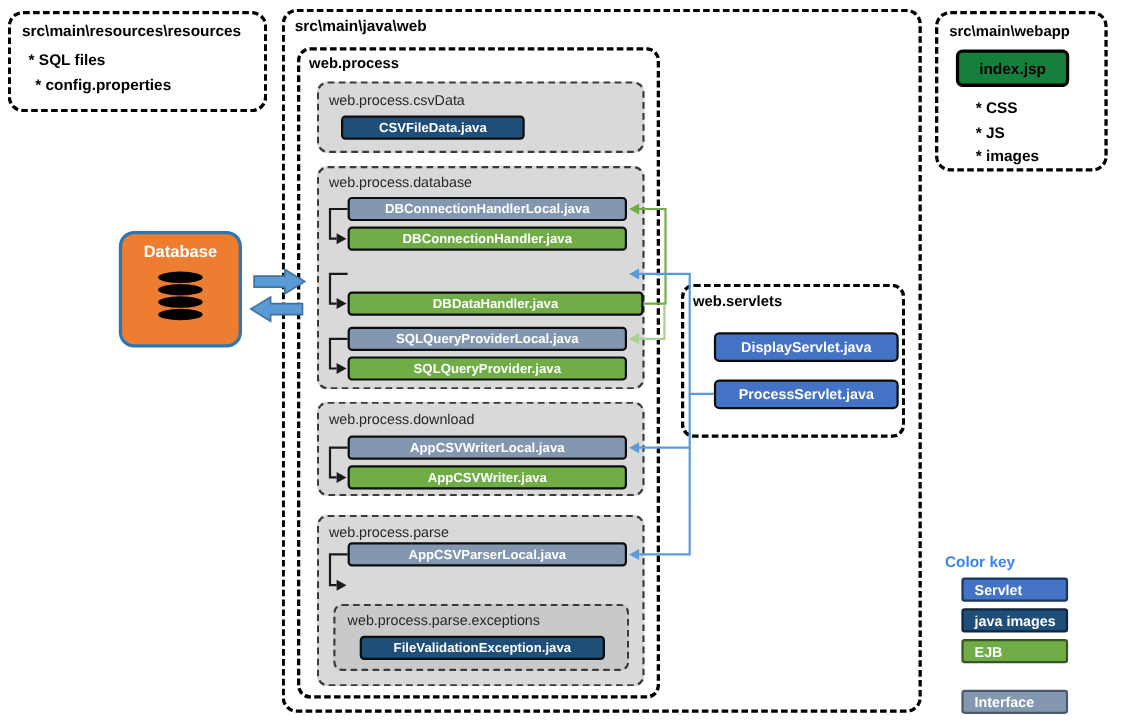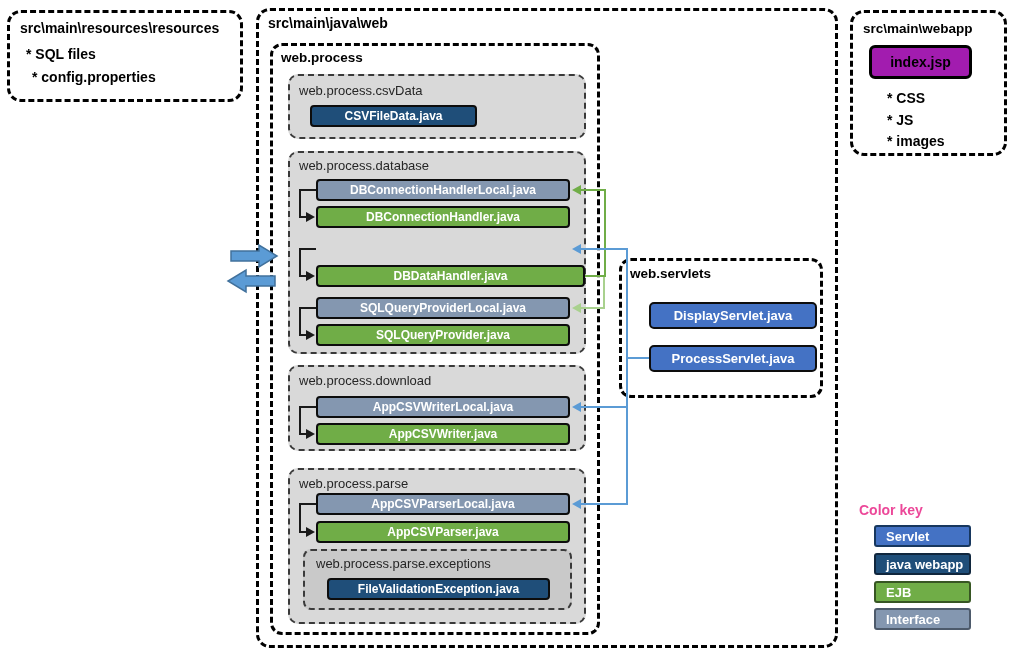--- a/index.html
+++ b/index.html
@@ -12,31 +12,31 @@
   .subgroup{background:#c9c9c9;border:2px dashed #3a3a3a;border-radius:8px;}
   .title{font-weight:bold;font-size:14px;color:#000;white-space:nowrap;}
   .item{font-weight:bold;font-size:14px;color:#000;white-space:nowrap;}
   .glabel{font-size:13px;color:#262626;white-space:nowrap;}
   .cls{display:flex;align-items:center;justify-content:center;color:#fff;font-weight:bold;
        font-size:12px;border:2px solid #0d0d0d;border-radius:4px;white-space:nowrap;}
   .cls.interface{background:#8497B0;}
   .cls.ejb{background:#70AD47;}
   .cls.javaclass{background:#1F4E79;}
   .cls.servlet{background:#4472C4;font-size:13px;border-radius:5px;}
-  .jsp{display:flex;align-items:center;justify-content:center;background:#a21caf;
+  .jsp{display:flex;align-items:center;justify-content:center;background:#15803d;
        border:3px solid #000;border-radius:6px;font-weight:bold;font-size:14px;color:#000;}
   .db-node{background:#ED7D31;border:3px solid #2E75B6;border-radius:14px;text-align:center;}
   .db-label{margin-top:8px;color:#fff;font-weight:bold;font-size:15px;}
-  .key-title{font-weight:bold;font-size:14px;color:#ec4899;}
+  .key-title{font-weight:bold;font-size:14px;color:#3b82f6;}
   .key-swatch{display:flex;align-items:center;justify-content:flex-start;padding-left:10px;
               color:#fff;font-weight:bold;font-size:13px;border-radius:3px;}
   .ks-servlet{background:#4472C4;border:2px solid #17375E;}
   .ks-javaclass{background:#1F4E79;border:2px solid #10263d;}
   .ks-ejb{background:#70AD47;border:2px solid #375623;}
-  .ks-interface{background:#8497B0;border:2px solid #4d5a6b;}
+  .ks-interface{background:#8497B0;border:2px solid #4d5a6b;margin-top:19px;}
   svg.overlay{position:absolute;left:0;top:0;z-index:6;pointer-events:none;}
 </style>
 </head>
 <body>
 
 <div class="canvas">
 
   <div class="abs dash-outer" style="left:7px;top:10px;width:236px;height:92px;text-align:center;">
     <div class="abs title" style="left:10px;top:7px;">src\main\resources\resources</div>
     <div class="abs item" style="left:16px;top:33px;">* SQL files</div>
@@ -62,42 +62,50 @@
   <div class="abs cls interface" style="left:316px;top:297px;width:254px;height:22px;">SQLQueryProviderLocal.java</div>
 
   <div class="abs group" style="left:288px;top:365px;width:298px;height:86px;"></div>
   <div class="abs glabel" style="left:299px;top:373px;">web.process.download</div>
   <div class="abs cls interface" style="left:316px;top:396px;width:254px;height:22px;">AppCSVWriterLocal.java</div>
   <div class="abs cls ejb" style="left:316px;top:423px;width:254px;height:22px;">AppCSVWriter.java</div>
 
   <div class="abs group" style="left:288px;top:468px;width:298px;height:156px;"></div>
   <div class="abs glabel" style="left:299px;top:476px;">web.process.parse</div>
   <div class="abs cls interface" style="left:316px;top:493px;width:254px;height:22px;">AppCSVParserLocal.java</div>
-  <div class="abs cls ejb" style="left:316px;top:521px;width:254px;height:22px;">AppCSVParser.java</div>
   <div class="abs subgroup" style="left:303px;top:549px;width:269px;height:61px;"></div>
   <div class="abs glabel" style="left:316px;top:556px;">web.process.parse.exceptions</div>
   <div class="abs cls javaclass" style="left:327px;top:578px;width:223px;height:22px;">FileValidationException.java</div>
 
   <div class="abs dash-mid" style="left:619px;top:258px;width:204px;height:140px;background:#fff;"></div>
   <div class="abs title" style="left:630px;top:266px;font-size:13.5px;">web.servlets</div>
   <div class="abs cls servlet" style="left:649px;top:302px;width:168px;height:27px;">DisplayServlet.java</div>
   <div class="abs cls servlet" style="left:649px;top:345px;width:168px;height:27px;">ProcessServlet.java</div>
 
   <div class="abs dash-outer" style="left:850px;top:10px;width:157px;height:146px;">
     <div class="abs title" style="left:10px;top:8px;font-size:13.5px;">src\main\webapp</div>
     <div class="abs jsp" style="left:16px;top:32px;width:103px;height:34px;">index.jsp</div>
     <div class="abs item" style="left:34px;top:77px;">* CSS</div>
     <div class="abs item" style="left:34px;top:99px;">* JS</div>
     <div class="abs item" style="left:34px;top:120px;">* images</div>
   </div>
 
+  <div class="abs db-node" style="left:108px;top:210px;width:112px;height:106px;">
+    <div class="db-label">Database</div>
+    <svg width="48" height="56" viewBox="0 0 64 60" style="margin-top:3px;">
+      <ellipse cx="32" cy="7.5" rx="27" ry="7" fill="#000"></ellipse>
+      <ellipse cx="32" cy="22.5" rx="27" ry="7" fill="#000"></ellipse>
+      <ellipse cx="32" cy="37.5" rx="27" ry="7" fill="#000"></ellipse>
+      <ellipse cx="32" cy="52.5" rx="27" ry="7" fill="#000"></ellipse>
+    </svg>
+  </div>
 
   <div class="abs key-title" style="left:859px;top:502px;">Color key</div>
   <div class="abs key-swatch ks-servlet" style="left:874px;top:525px;width:97px;height:22px;">Servlet</div>
-  <div class="abs key-swatch ks-javaclass" style="left:874px;top:553px;width:97px;height:22px;">java webapp</div>
+  <div class="abs key-swatch ks-javaclass" style="left:874px;top:553px;width:97px;height:22px;">java images</div>
   <div class="abs key-swatch ks-ejb" style="left:874px;top:581px;width:97px;height:22px;">EJB</div>
   <div class="abs key-swatch ks-interface" style="left:874px;top:608px;width:97px;height:22px;">Interface</div>
 
   <svg class="overlay" width="1019" height="657" viewBox="0 0 1019 657">
 
     <polygon points="231,251 259,251 259,245 277,256 259,267 259,261 231,261" fill="#5B9BD5" stroke="#41719C" stroke-width="1.5"></polygon>
     <polygon points="275,276 246,276 246,270 228,281 246,292 246,286 275,286" fill="#5B9BD5" stroke="#41719C" stroke-width="1.5"></polygon>
 
     <g stroke="#1a1a1a" stroke-width="2" fill="none">
       <path d="M316,190 H300 V217 H306"></path>

